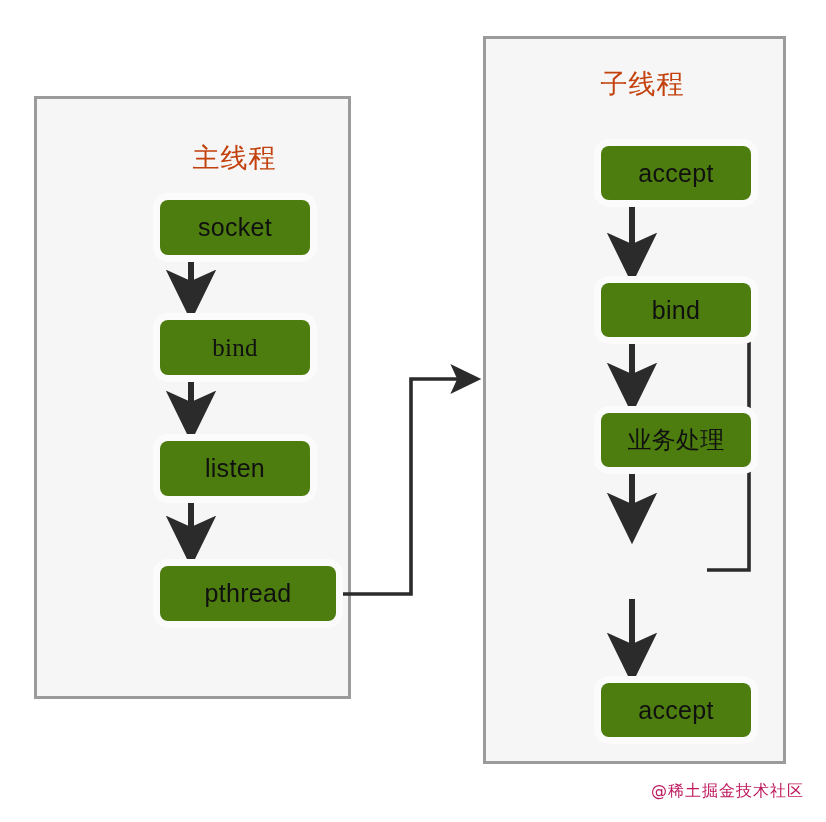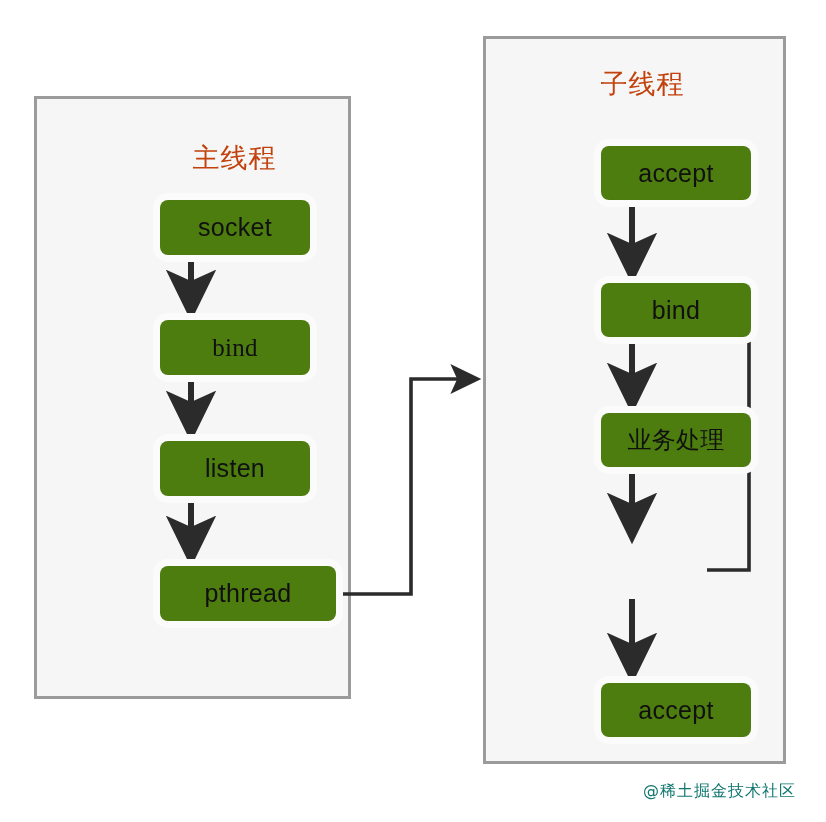--- a/index.html
+++ b/index.html
@@ -87,23 +87,23 @@
     left: 0; top: 0;
     width: 826px;
     height: 822px;
     z-index: 2;
     pointer-events: none;
   }
 
   
   #watermark {
     position: absolute;
-    right: 30px;
+    right: 22px;
     bottom: 20px;
-    color: #0f766e;
+    color: #be185d;
     font-size: 16px;
     letter-spacing: 1px;
     font-family: "DejaVu Sans", "Liberation Sans", sans-serif;
     white-space: nowrap;
     z-index: 5;
     text-align: center;
   }
 </style>
 </head>
 <body>

